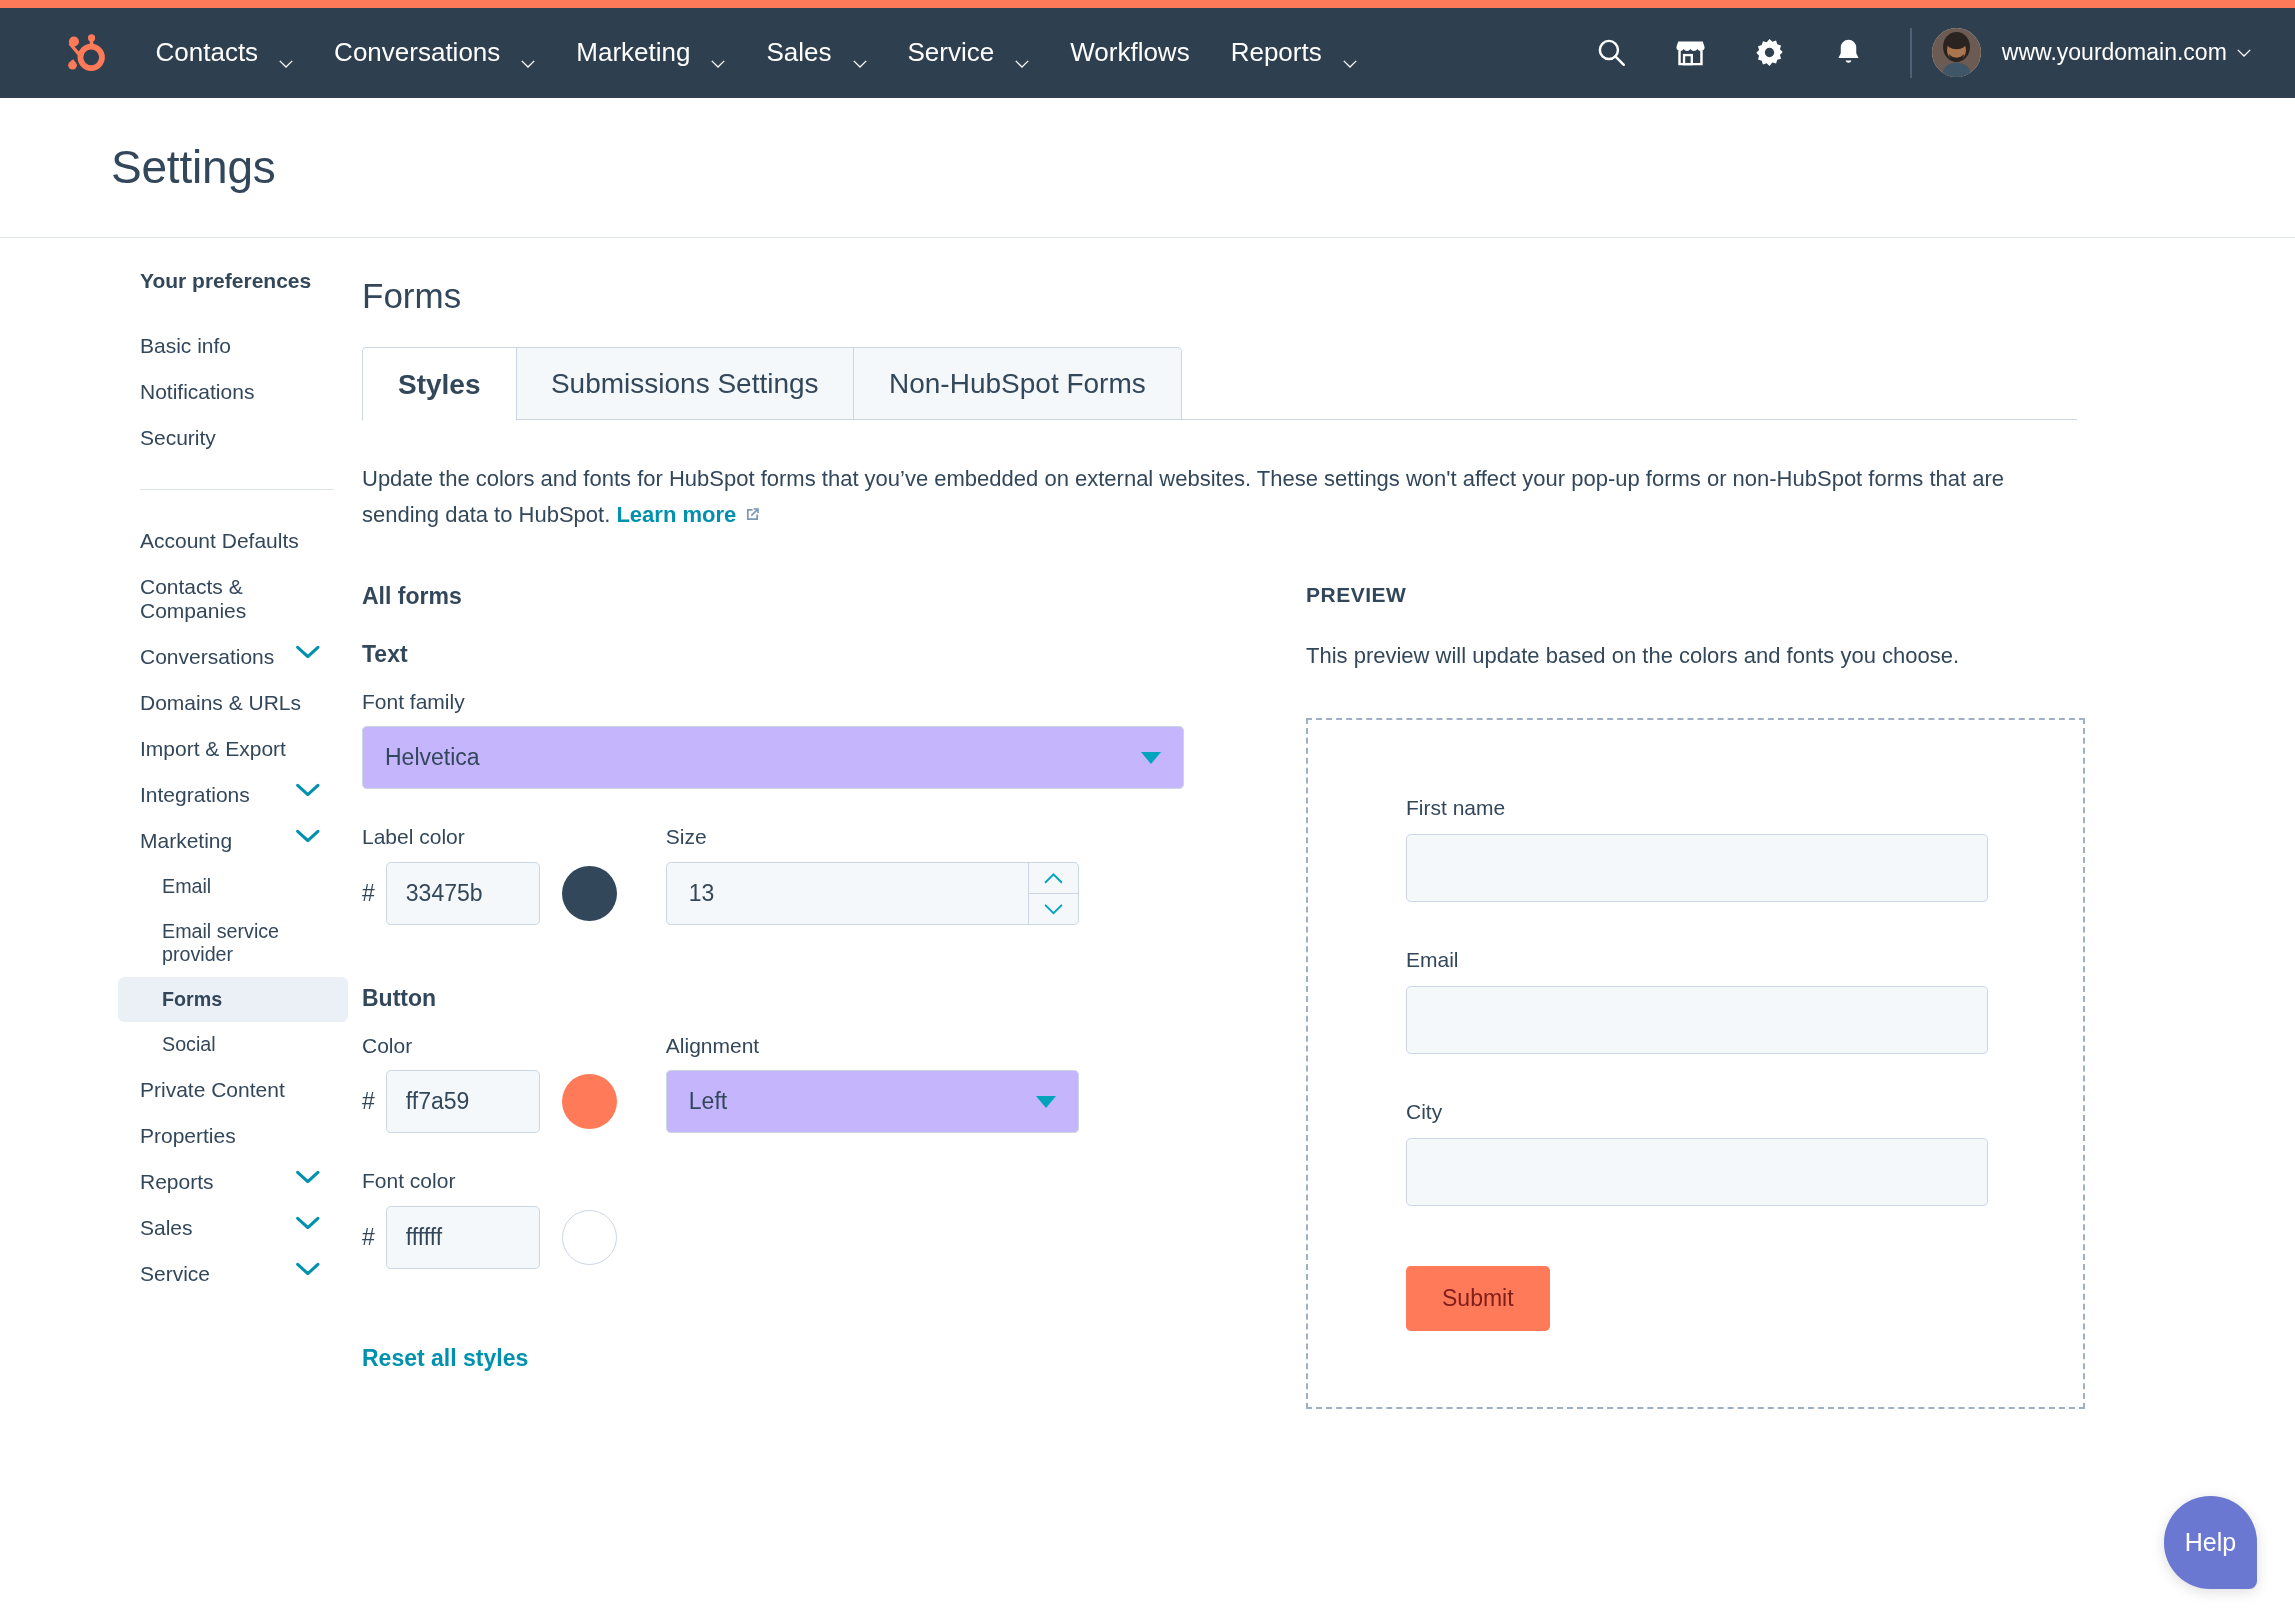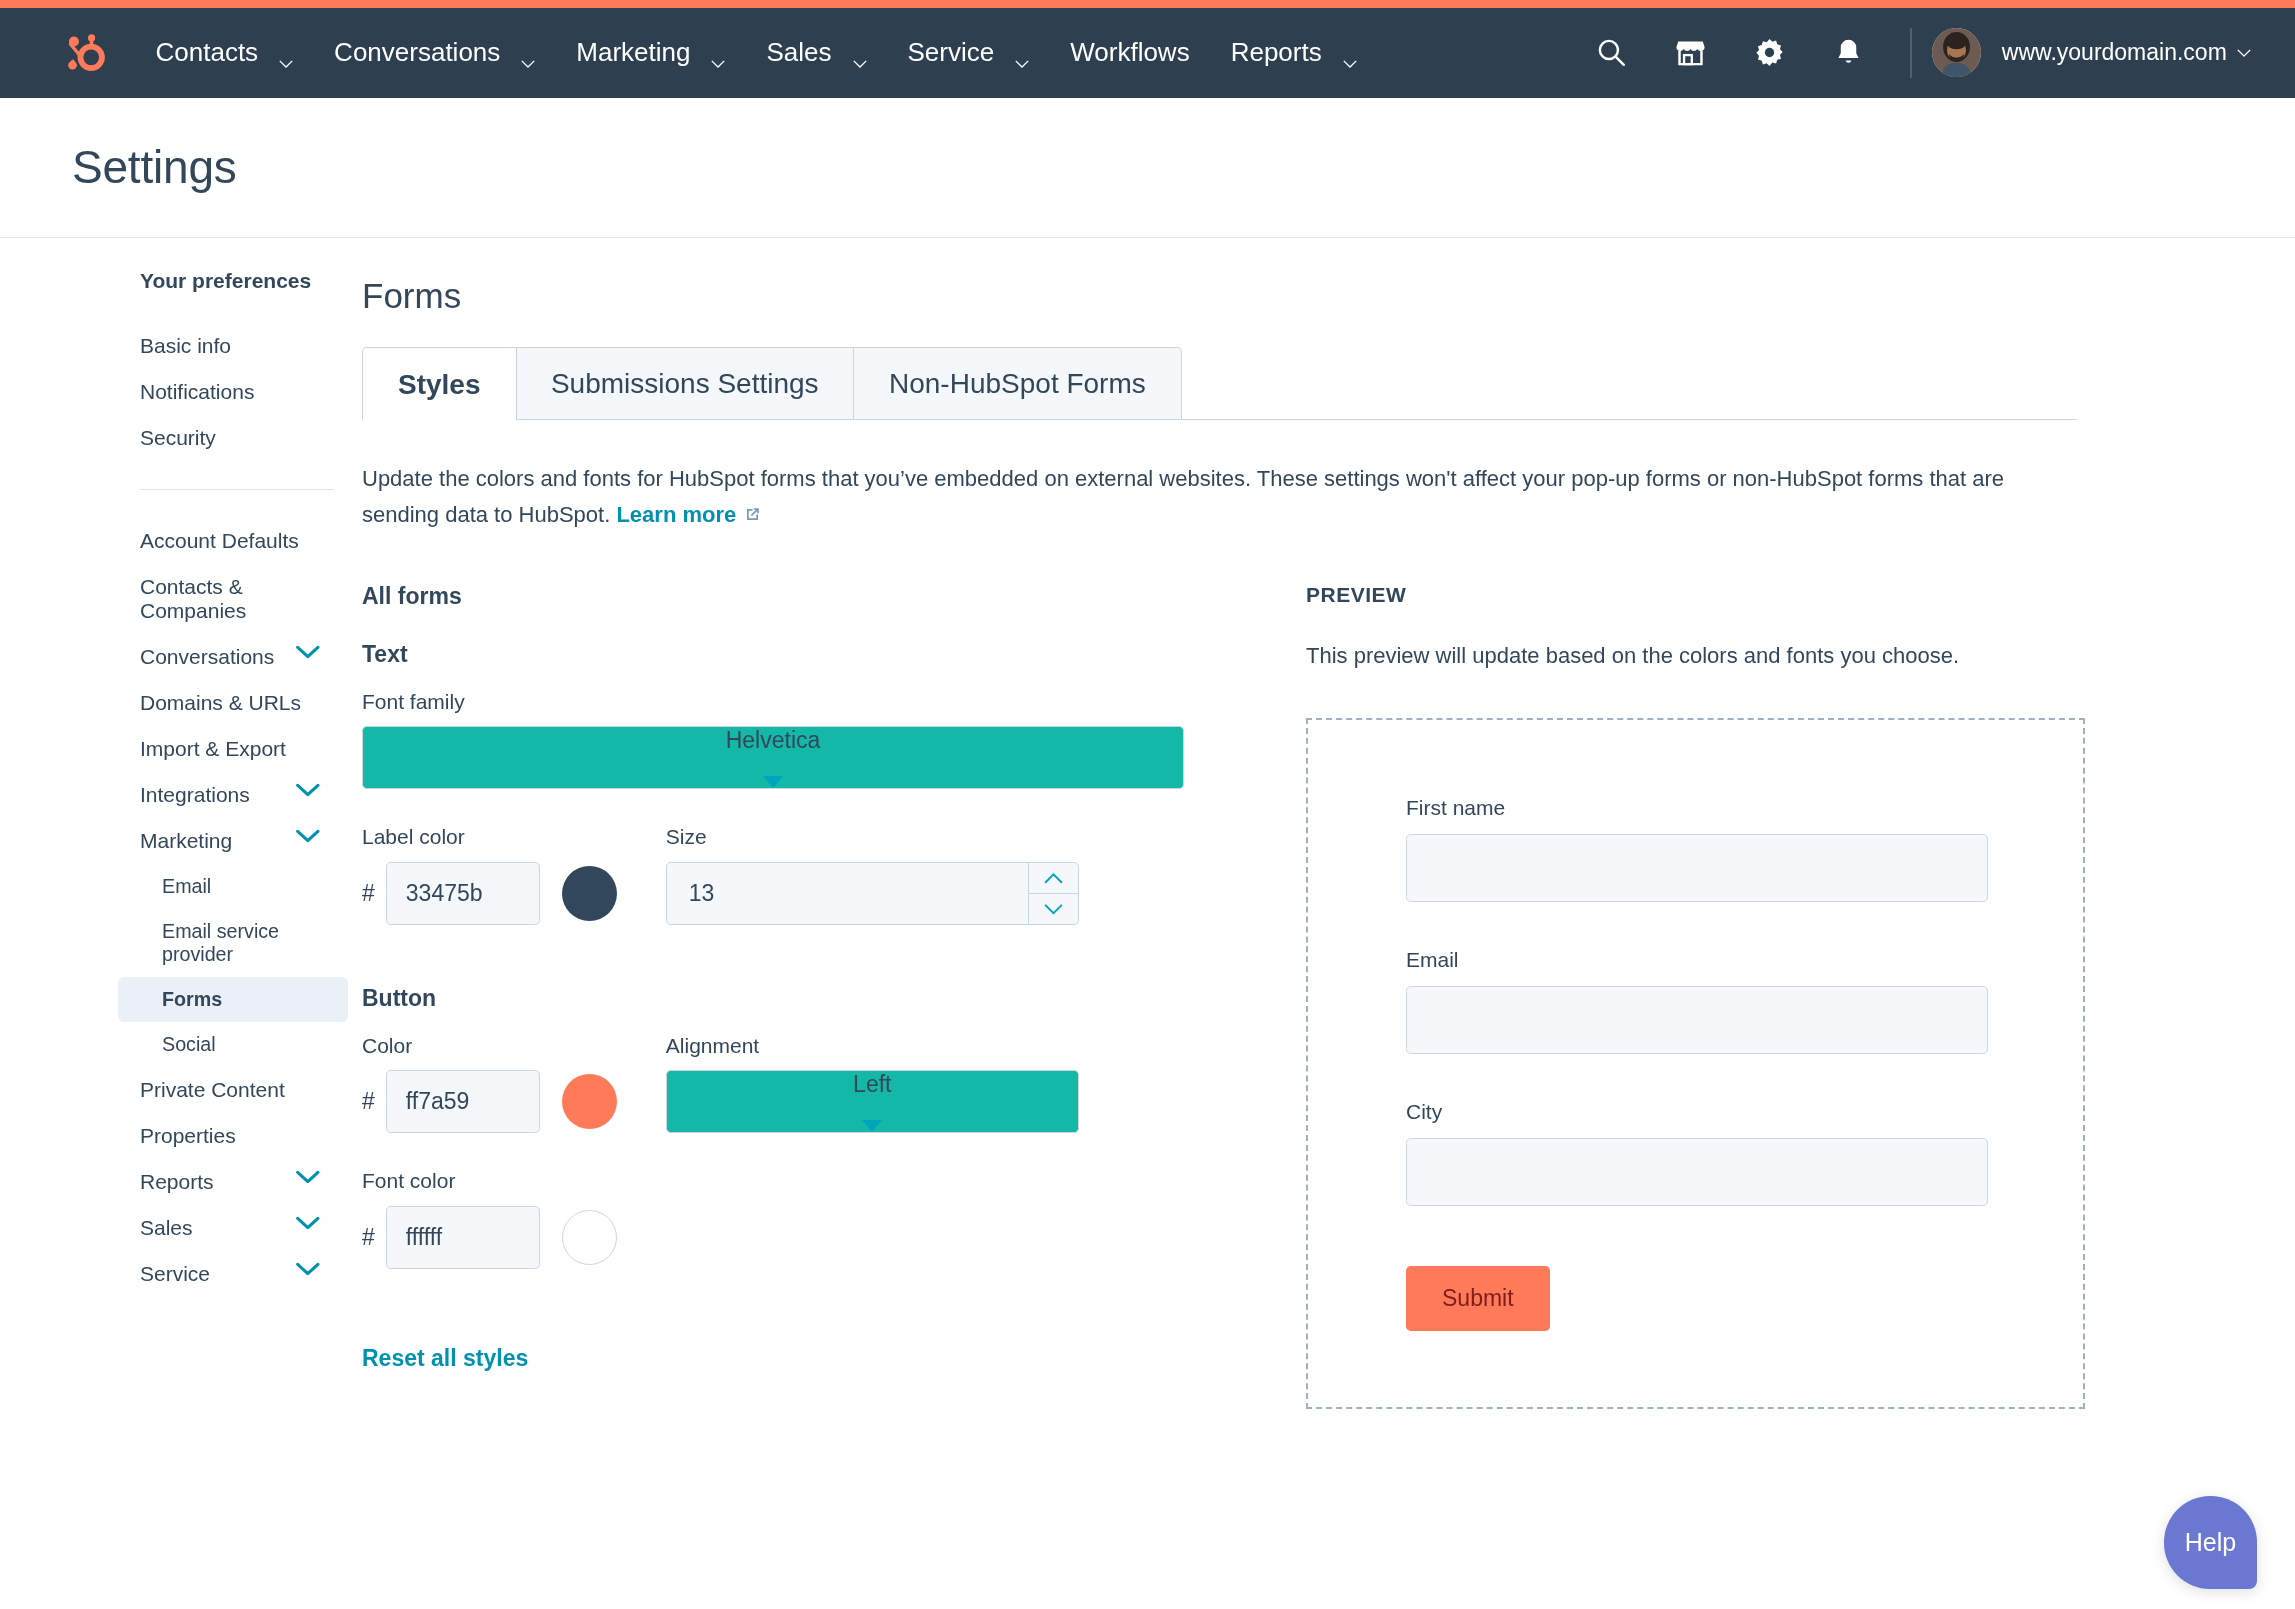--- a/index.html
+++ b/index.html
@@ -60,21 +60,21 @@
     display: flex; align-items: center; gap: 10.2px; white-space: nowrap;
     cursor: pointer;
   }
 
   
   .titlebar {
     height: 140px;
     border-bottom: 1.6px solid #e3e8ed;
     display: flex;
     align-items: center;
-    padding-left: 72px;
+    padding-left: 111px;
     background: #fff;
   }
   .page-title {
     font-size: 46px; color: #33475b; font-weight: 400;
     letter-spacing: -0.2px;
   }
 
   
   .body-wrap { display: flex; height: calc(1610px - 7.9px - 90px - 142px); }
 
@@ -151,26 +151,25 @@
   .col-left { width: 881px; flex: 0 0 881px; }
   .col-right { flex: 1; }
 
   .blk-title { font-size: 23px; font-weight: 700; color: #33475b; margin-bottom: 31px; }
   .sub-title { font-size: 23px; font-weight: 700; color: #33475b; margin: 0 0 22px 0; }
   .fld-label { font-size: 21px; color: #33475b; margin-bottom: 12.6px; display:block; }
 
   .select {
     width: 822px; height: 63px;
     border: 1.6px solid #cbd6e2; border-radius: 4.7px;
-    background: #14b8a6;
+    background: #c4b5fd;
     display: flex; align-items: center; justify-content: space-between;
     padding: 0 22px;
     font-size: 23px; color: #33475b;
     cursor: pointer;
-    flex-direction: column;
   }
   .select.small { width: 413px; }
   .caret { width: 0; height: 0; border-left: 10.2px solid transparent; border-right: 10.2px solid transparent; border-top: 12.6px solid #00a4bd; }
 
   .row2 { display: flex; gap: 49px; margin-top: 36px; }
   .fgroup { }
 
   .hexrow { display: flex; align-items: center; gap: 0; }
   .hash { font-size: 23px; color: #33475b; margin-right: 11px; }
   .hexinput {

